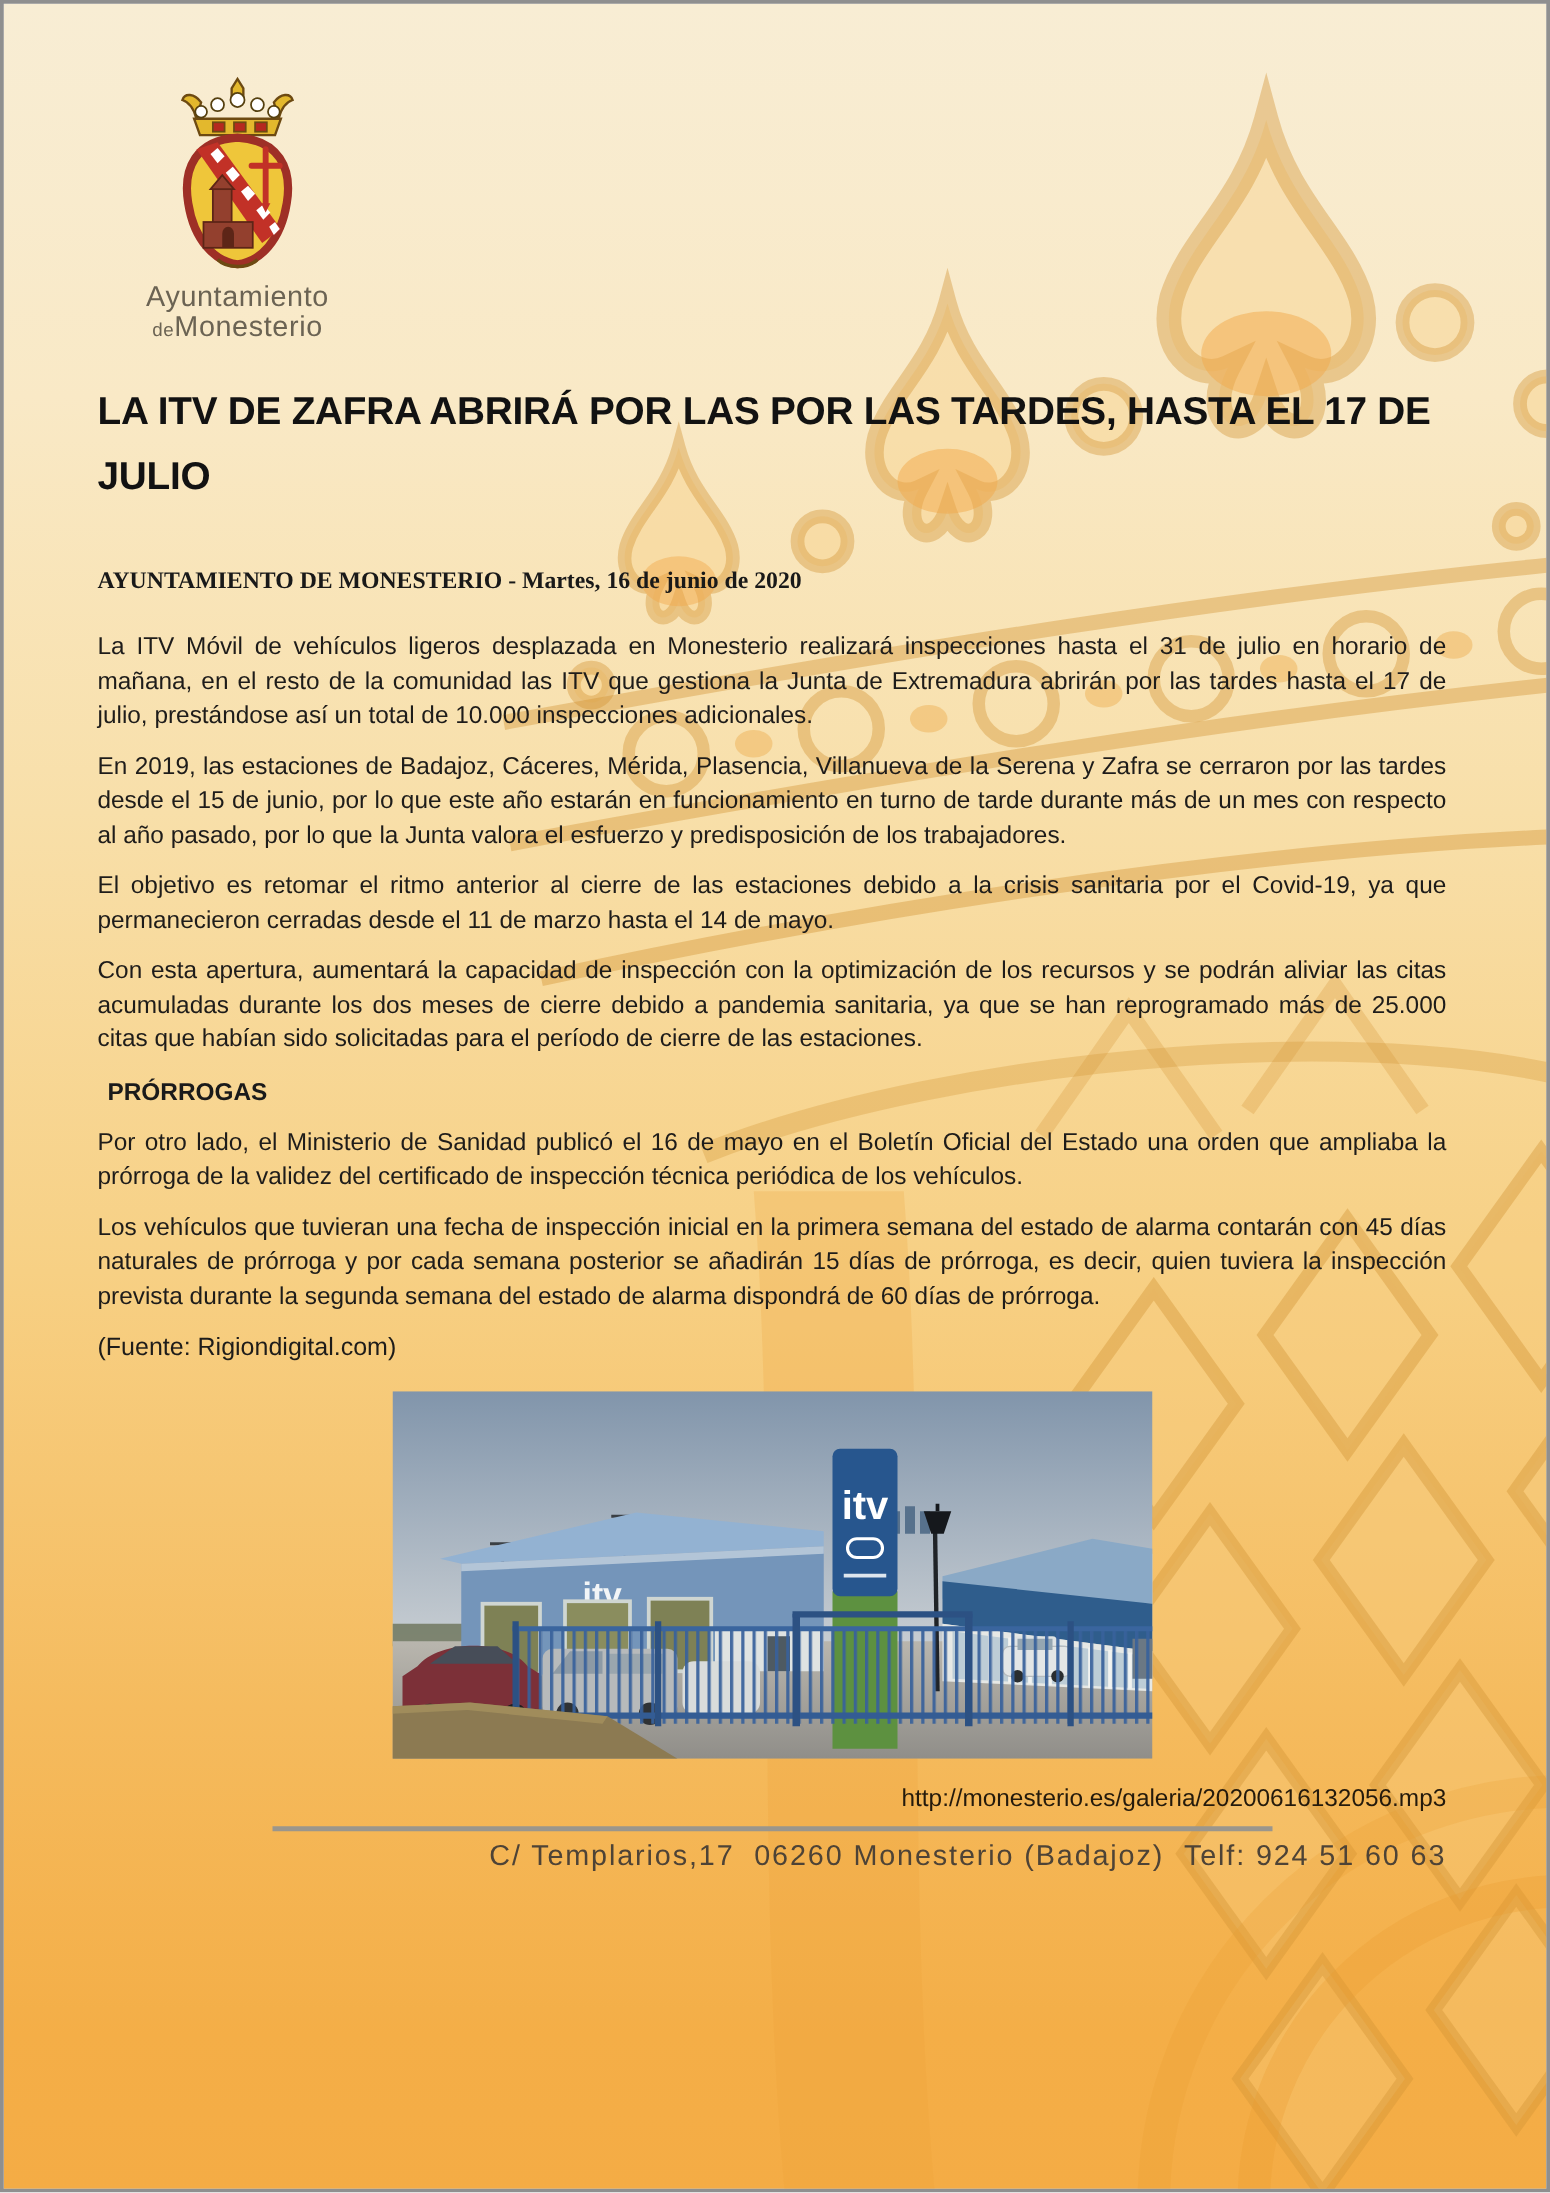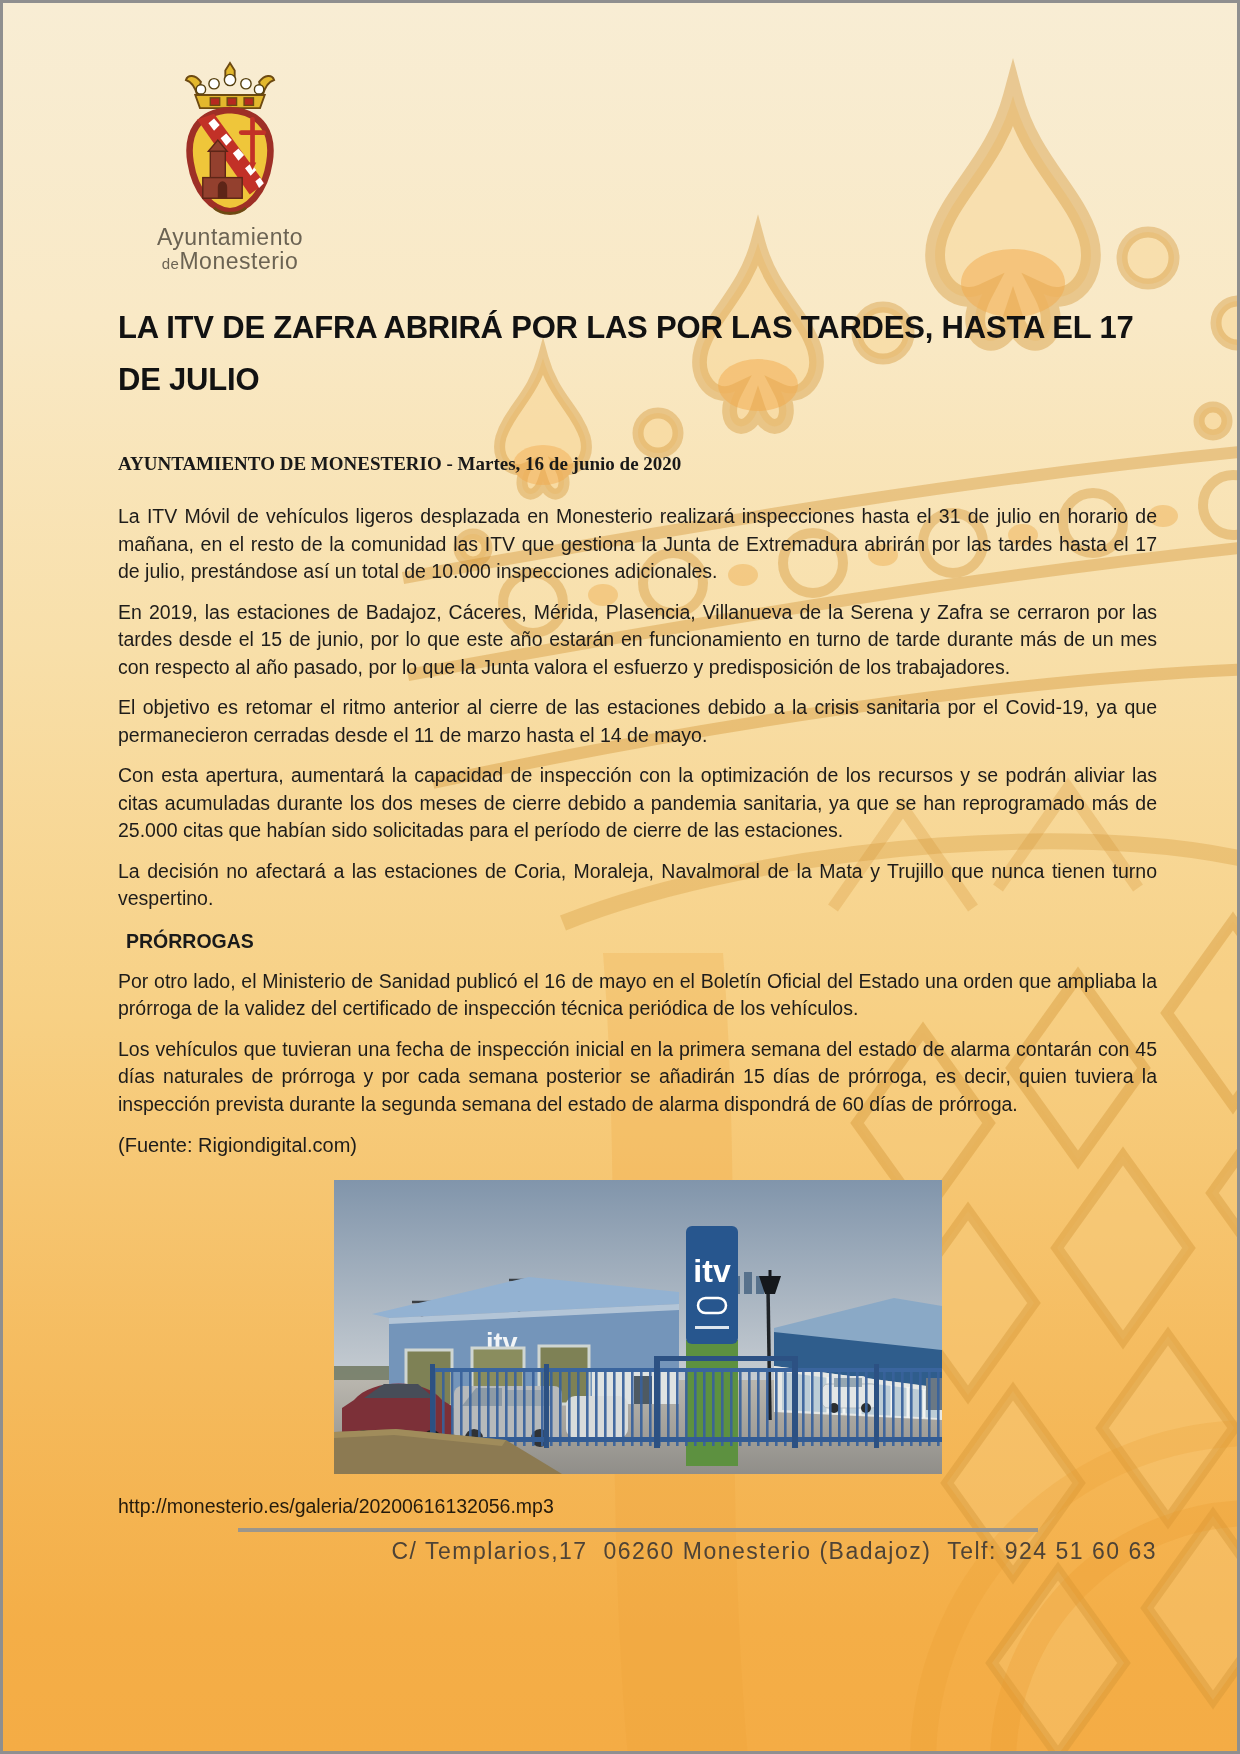--- a/index.html
+++ b/index.html
@@ -3,35 +3,35 @@
 <meta charset="utf-8">
 <style>
   html,body{margin:0;padding:0;background:#ffffff;}
   .page{
     width:1240px;height:1754px;position:relative;overflow:hidden;
     box-sizing:border-box;border:3px solid #8f8f8f;
     background:linear-gradient(180deg,#f8edd4 0%,#f9e9c6 18%,#f8dfa9 37%,#f7d084 58%,#f5bb5e 78%,#f4ae47 93%,#f4ac45 100%);
     font-family:"Liberation Sans",sans-serif;color:#1e1c1a;
   }
   .watermark{position:absolute;left:0;top:0;width:1240px;height:1754px;pointer-events:none;}
-  .content{position:relative;padding:0 80px 0 115px;}
+  .content{position:relative;padding:0 80px 0 75px;}
   .logo{margin:58px 0 0 14px;width:196px;text-align:center;}
   .crest{display:block;margin:0 auto;}
   .logo-name{font-size:23px;line-height:24px;color:#6b6353;letter-spacing:.5px;margin-top:4px;}
   .logo-line2{font-size:23px;line-height:24px;color:#6b6353;letter-spacing:.5px;}
   .logo-de{font-size:15px;}
   h1.title{margin:26px 0 0;font-size:31px;line-height:52px;font-weight:700;color:#121212;letter-spacing:-.2px;}
   .dateline{margin-top:46px;font-size:19px;line-height:24px;font-weight:700;color:#191919;font-family:Liberation Serif, serif;}
   p.body{margin:13px 0 0;font-size:19.5px;line-height:27.5px;text-align:justify;color:#1e1c1a;}
   p.body.first{margin-top:27px;}
   h2.section{margin:15px 8px 0;font-size:19.5px;line-height:27px;font-weight:700;color:#1a1a1a;}
   p.source{margin:14px 0 0;font-size:20px;line-height:26px;color:#1e1c1a;}
   figure.photo{margin:22px auto 0;width:608px;height:294px;padding:0;display:block;}
   .listen-label{margin-top:44px;text-align:center;font-size:19.5px;color:#2b1d0e;}
-  .listen-url{margin-top:21px;text-align:left;font-size:19.5px;color:#241a0c;}
+  .listen-url{margin-top:21px;text-align:right;font-size:19.5px;color:#241a0c;}
   .footer-rule{margin:10px auto 0;width:800px;height:4px;background:#9b968c;}
   .footer-address{margin-top:6px;text-align:right;font-size:23px;line-height:26px;color:#4e4336;letter-spacing:1.5px;}
 </style>
 </head>
 <body>
 
 <div class="page">
 
   <svg class="watermark" viewBox="0 0 1240 1754" xmlns="http://www.w3.org/2000/svg">
     <defs>
@@ -146,21 +146,20 @@
       <div class="logo-line2"><span class="logo-de">de</span><span>Monesterio</span></div>
     </div>
 
     <h1 class="title">LA ITV DE ZAFRA ABRIRÁ POR LAS POR LAS TARDES, HASTA EL 17 DE JULIO</h1>
     <div class="dateline">AYUNTAMIENTO DE MONESTERIO - Martes, 16 de junio de 2020</div>
 
     <p class="body first">La ITV Móvil de vehículos ligeros desplazada en Monesterio realizará inspecciones hasta el 31 de julio en horario de mañana, en el resto de la comunidad las ITV que gestiona la Junta de Extremadura abrirán por las tardes hasta el 17 de julio, prestándose así un total de 10.000 inspecciones adicionales.</p>
     <p class="body">En 2019, las estaciones de Badajoz, Cáceres, Mérida, Plasencia, Villanueva de la Serena y Zafra se cerraron por las tardes desde el 15 de junio, por lo que este año estarán en funcionamiento en turno de tarde durante más de un mes con respecto al año pasado, por lo que la Junta valora el esfuerzo y predisposición de los trabajadores.</p>
     <p class="body">El objetivo es retomar el ritmo anterior al cierre de las estaciones debido a la crisis sanitaria por el Covid-19, ya que permanecieron cerradas desde el 11 de marzo hasta el 14 de mayo.</p>
     <p class="body">Con esta apertura, aumentará la capacidad de inspección con la optimización de los recursos y se podrán aliviar las citas acumuladas durante los dos meses de cierre debido a pandemia sanitaria, ya que se han reprogramado más de 25.000 citas que habían sido solicitadas para el período de cierre de las estaciones.</p>
-    <p class="body">La decisión no afectará a las estaciones de Coria, Moraleja, Navalmoral de la Mata y Trujillo que nunca tienen turno vespertino.</p>
 
     <h2 class="section">PRÓRROGAS</h2>
 
     <p class="body">Por otro lado, el Ministerio de Sanidad publicó el 16 de mayo en el Boletín Oficial del Estado una orden que ampliaba la prórroga de la validez del certificado de inspección técnica periódica de los vehículos.</p>
     <p class="body">Los vehículos que tuvieran una fecha de inspección inicial en la primera semana del estado de alarma contarán con 45 días naturales de prórroga y por cada semana posterior se añadirán 15 días de prórroga, es decir, quien tuviera la inspección prevista durante la segunda semana del estado de alarma dispondrá de 60 días de prórroga.</p>
 
     <p class="source">(Fuente: Rigiondigital.com)</p>
 
     <figure class="photo">
       <svg width="608" height="294" viewBox="0 0 608 294" xmlns="http://www.w3.org/2000/svg">

